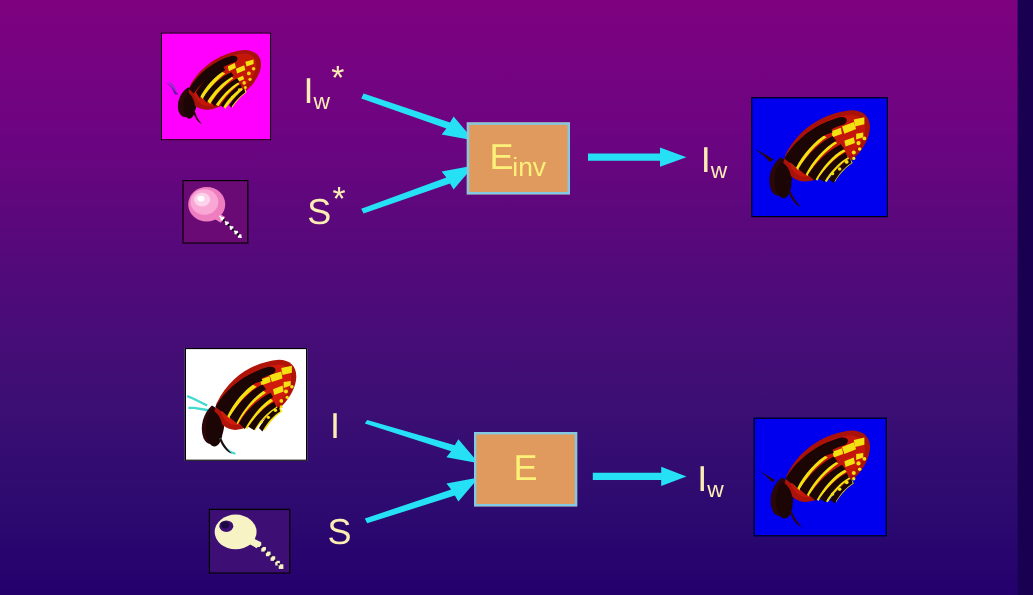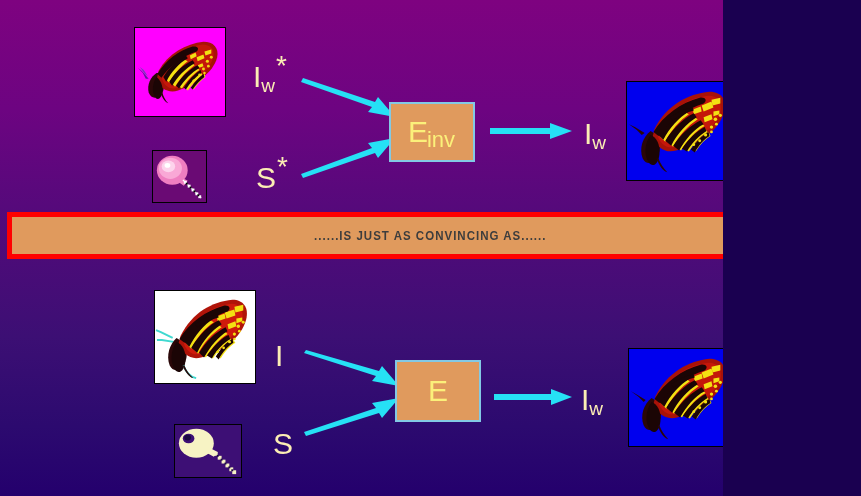--- a/index.html
+++ b/index.html
@@ -2,26 +2,25 @@
 <html><head>
 <meta charset="utf-8">
 <style>
   html, body {
     margin: 0;
     padding: 0;
     background: #1a0050;
   }
   #slide {
     position: relative;
-    width: 681px;
+    width: 848px;
     height: 496px;
     overflow: hidden;
     background: linear-gradient(to bottom, #7e0280 0%, #6d0481 22%, #520a7a 45%, #3c0f74 68%, #2c0a6f 86%, #24006d 100%);
     font-family: "Liberation Sans", sans-serif;
-    padding-left: 42px;
   }
 
   
   .pic {
     position: absolute;
     border: 1px solid #000000;
     box-sizing: border-box;
     overflow: hidden;
   }
 
@@ -228,23 +227,20 @@
         <circle cx="80" cy="54" r="1.6"></circle>
           <circle cx="86" cy="51" r="1.4"></circle>
         <circle cx="74" cy="60" r="1.5"></circle>
           <circle cx="68" cy="64" r="1.4"></circle>
       </g>
       <path d="M24 54 C18 62 17 74 22 82 C26 88 32 84 33 74 C34 64 30 56 24 54 Z" fill="#1b0505"></path>
       <path d="M30 78 C33 86 37 91 41 92 C37 88 34 83 32 78 Z" fill="#2a0708"></path>
     </svg>
   </div>
 
-  <div id="banner">
-    <span id="banner-text">......IS JUST AS CONVINCING AS......</span>
-  </div>
 
   <div class="pic" style="left:154px; top:290px; width:102px; height:94px; background:#ffffff;">
     <svg class="bfly-svg" viewBox="0 0 102 94" preserveAspectRatio="none">
       <rect x="0" y="0" width="102" height="94" fill="#ffffff"></rect>
       <g stroke="#3fd9d0" stroke-width="2" fill="none">
         <path d="M18 48 L6 42 L1 40"></path>
         <path d="M19 52 L7 50 L2 50"></path>
       </g>
       <path d="M22 48 C15 54 11 66 15 76 C19 84 27 81 31 72 C35 62 30 52 22 48 Z" fill="#2a0708"></path>
       <path d="M26 46 C38 22 58 11 79 9 C90 9 96 17 93 29 C88 48 68 62 47 68 C36 71 28 64 24 54 Z" fill="#b01409"></path>

